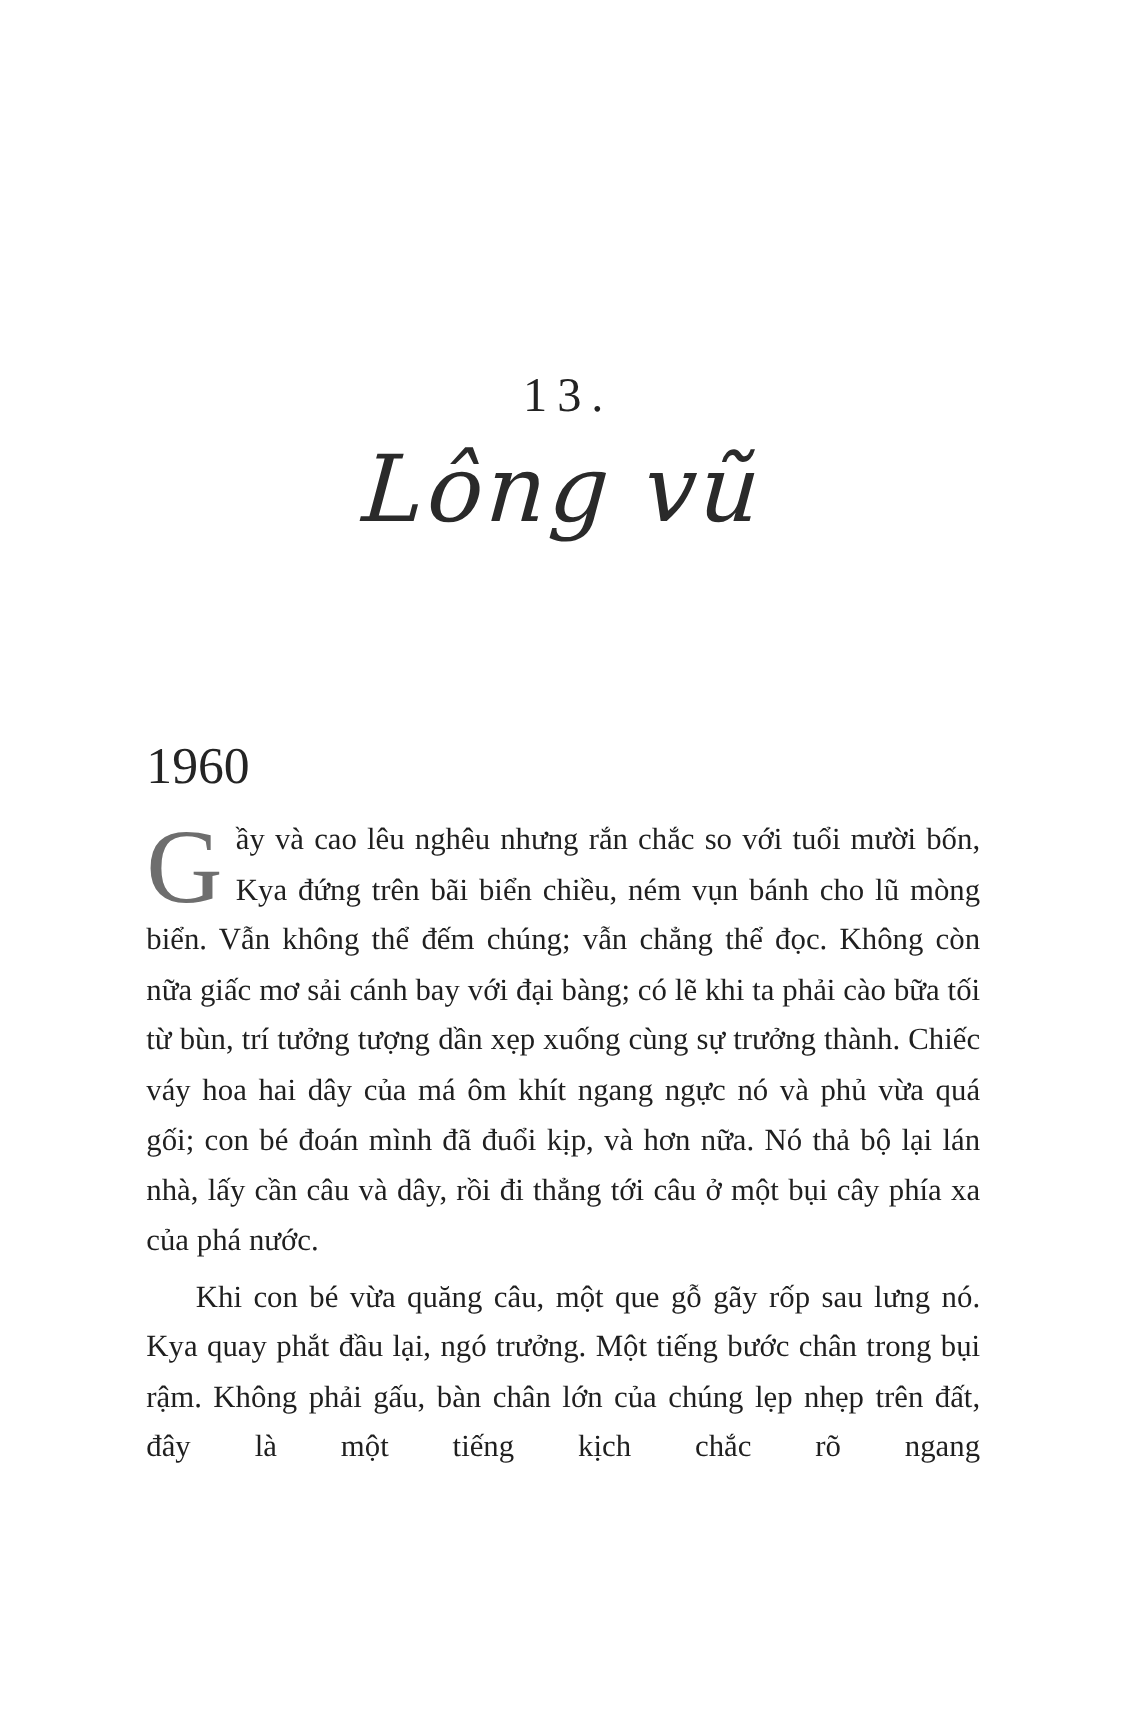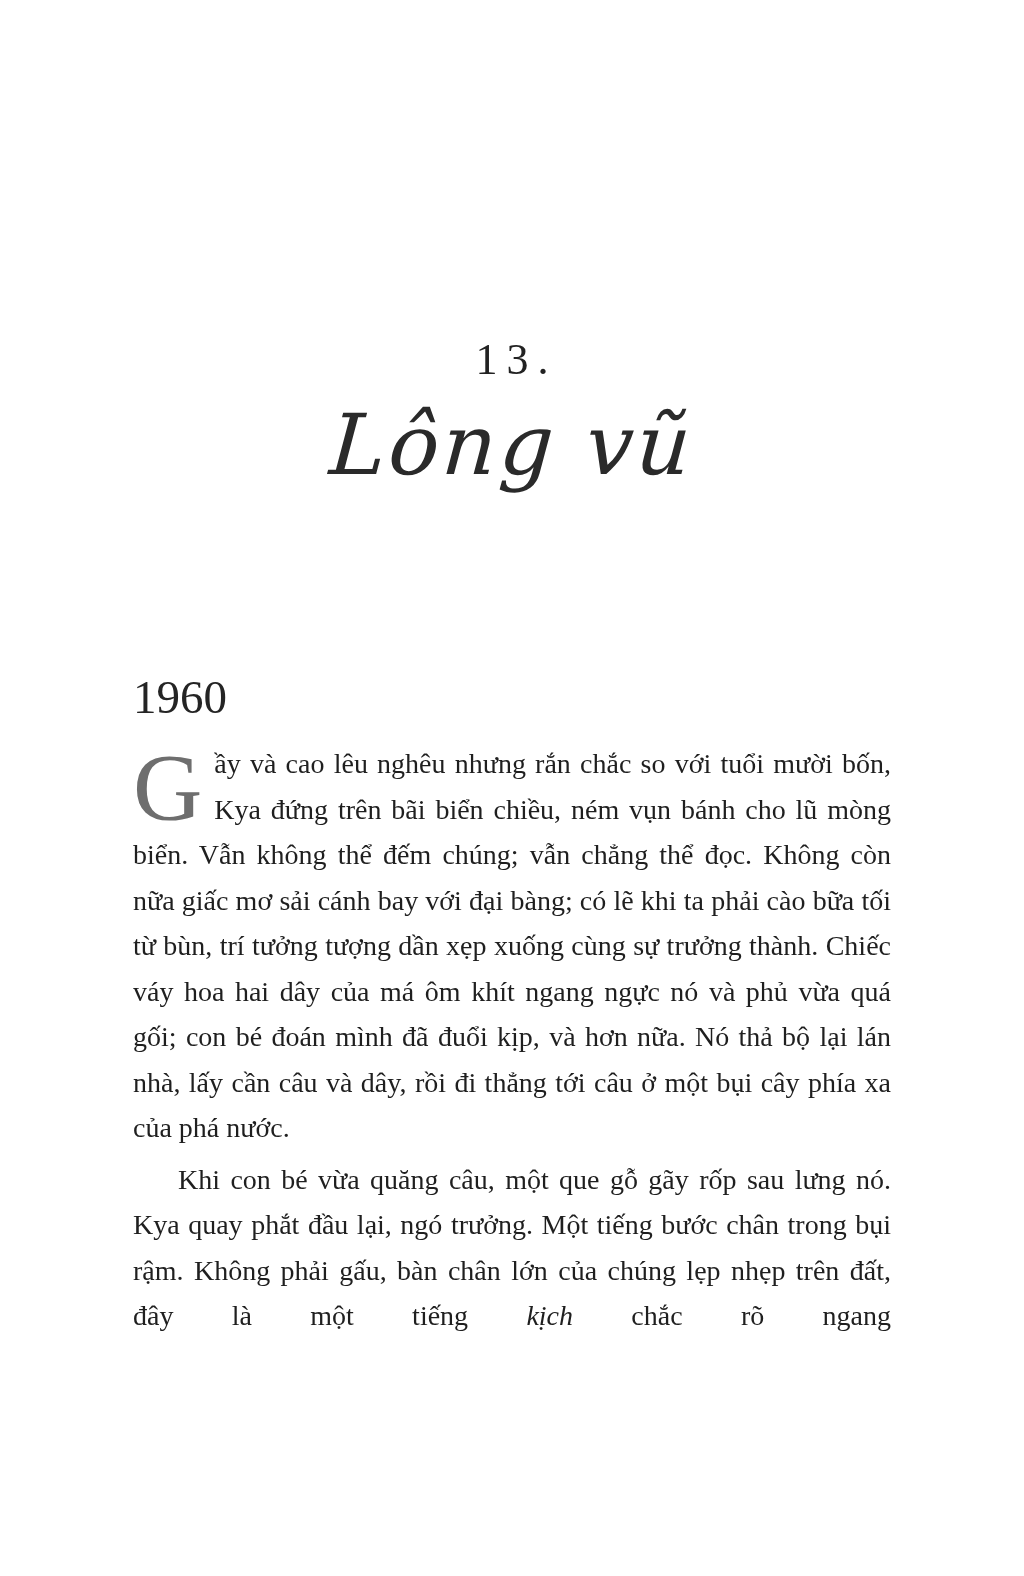--- a/index.html
+++ b/index.html
@@ -70,21 +70,20 @@
   }
   .dropcap {
     float: left;
     font-size: 96px;
     line-height: 86px;
     margin: 4px 12px 0 0;
     color: #6e6e6e;
     font-family: "Liberation Serif", "DejaVu Serif", serif;
   }
   .italic-word {
-    font-style: italic;
   }
   .page-number {
     position: absolute;
     top: 1486px;
     left: 0;
     width: 100%;
     text-align: center;
     font-size: 30px;
     color: #0f172a;
   }

